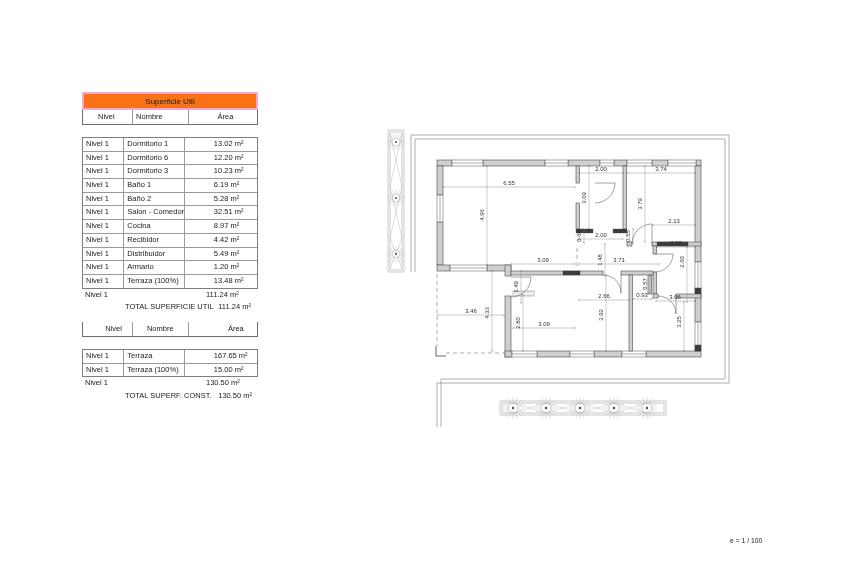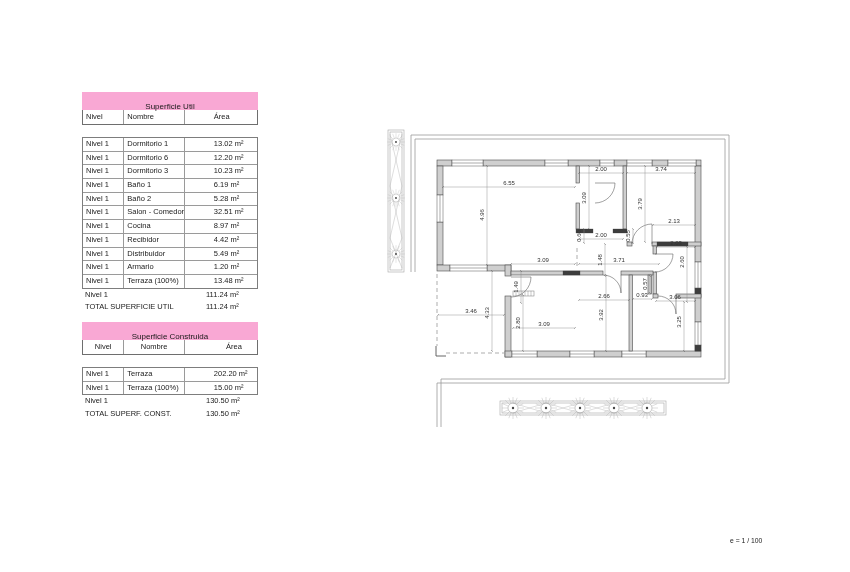--- a/index.html
+++ b/index.html
@@ -1,35 +1,35 @@
 <!DOCTYPE html>
 <html><head>
 <meta charset="utf-8">
 <style>
   html,body{margin:0;padding:0;background:#ffffff;}
   .sheet{position:relative;width:850px;height:572px;background:#fff;overflow:hidden;
          font-family:"Liberation Sans", sans-serif;color:#1a1a1a;}
   
   .tbl{position:absolute;width:176px;font-size:7.5px;line-height:12px;}
-  .tbl .ttitle{box-sizing:border-box;border:7px solid #f9a8d4;height:18px;line-height:16px;
-               text-align:center;font-size:8px;background:#f9a8d4;}
-  .tbl .thead{box-sizing:border-box;display:flex;border:1px solid #6e6e6e;border-top:none;height:15px;}
+  .tbl .ttitle{box-sizing:border-box;border:2px solid #f9a8d4;height:18px;line-height:16px;
+               text-align:center;font-size:8px;background:#f97316;}
+  .tbl .thead{box-sizing:border-box;display:flex;border:1px solid #6e6e6e;border-top:none;height:15px;padding-left:12px;}
   .tbl .thead .c{line-height:13px;}
   .tgrid{box-sizing:border-box;border:1px solid #7d7d7d;margin-top:12px;}
   .trow{display:flex;height:12.7px;border-bottom:1px solid #9a9a9a;}
   .trow:last-child{border-bottom:none;}
   .c{box-sizing:border-box;padding-left:3px;overflow:hidden;white-space:nowrap;line-height:12.4px;}
   .c1{width:49px;}
   .c2{width:72px;}
   .c3{width:55px;}
   .trow .c, .thead .c{border-right:1px solid #9a9a9a;}
   .trow .c:last-child, .thead .c:last-child{border-right:none;margin-left:26px;}
   .tfoot{display:flex;height:12.6px;}
   .tfoot .c{border:none;}
-  .span2{box-sizing:border-box;width:121px;padding-left:3px;white-space:nowrap;line-height:12.4px;}
+  .span2{box-sizing:border-box;width:121px;padding-left:3px;white-space:nowrap;line-height:12.4px;margin-left:40px;}
   .center{text-align:center;padding-left:0;}
   
   .plan{position:absolute;left:380px;top:90px;width:420px;height:470px;}
   .bnd{fill:none;stroke:#9b9b9b;stroke-width:0.8;}
   .wall{fill:#cfcfcf;stroke:#4a4a4a;stroke-width:0.6;}
   .wdark{fill:#3d3d3d;stroke:#3d3d3d;stroke-width:0.3;}
   .win{fill:#ffffff;stroke:#555;stroke-width:0.5;}
   .winline{stroke:#555;stroke-width:0.5;}
   .door{stroke:#555;stroke-width:0.55;fill:none;}
   .dash{stroke:#8a8a8a;stroke-width:0.7;fill:none;stroke-dasharray:4 3;}
@@ -115,31 +115,30 @@
       <div class="c c2"></div>
       <div class="c c3">111.24 m²</div>
     </div>
     <div class="tfoot">
       <div class="span2">TOTAL SUPERFICIE UTIL</div>
       <div class="c c3">111.24 m²</div>
     </div>
   </div>
 
   <div class="tbl" style="left:82px;top:322px;">
-    <div class="ttitle">Superficie Construida</div>
     <div class="thead">
       <div class="c c1 center">Nivel</div>
       <div class="c c2 center">Nombre</div>
       <div class="c c3 center">Área</div>
     </div>
     <div class="tgrid">
       <div class="trow">
         <div class="c c1">Nivel 1</div>
         <div class="c c2">Terraza</div>
-        <div class="c c3">202.20 m²</div>
+        <div class="c c3">167.65 m²</div>
       </div>
       <div class="trow">
         <div class="c c1">Nivel 1</div>
         <div class="c c2">Terraza (100%)</div>
         <div class="c c3">15.00 m²</div>
       </div>
     </div>
     <div class="tfoot">
       <div class="c c1">Nivel 1</div>
       <div class="c c2"></div>

